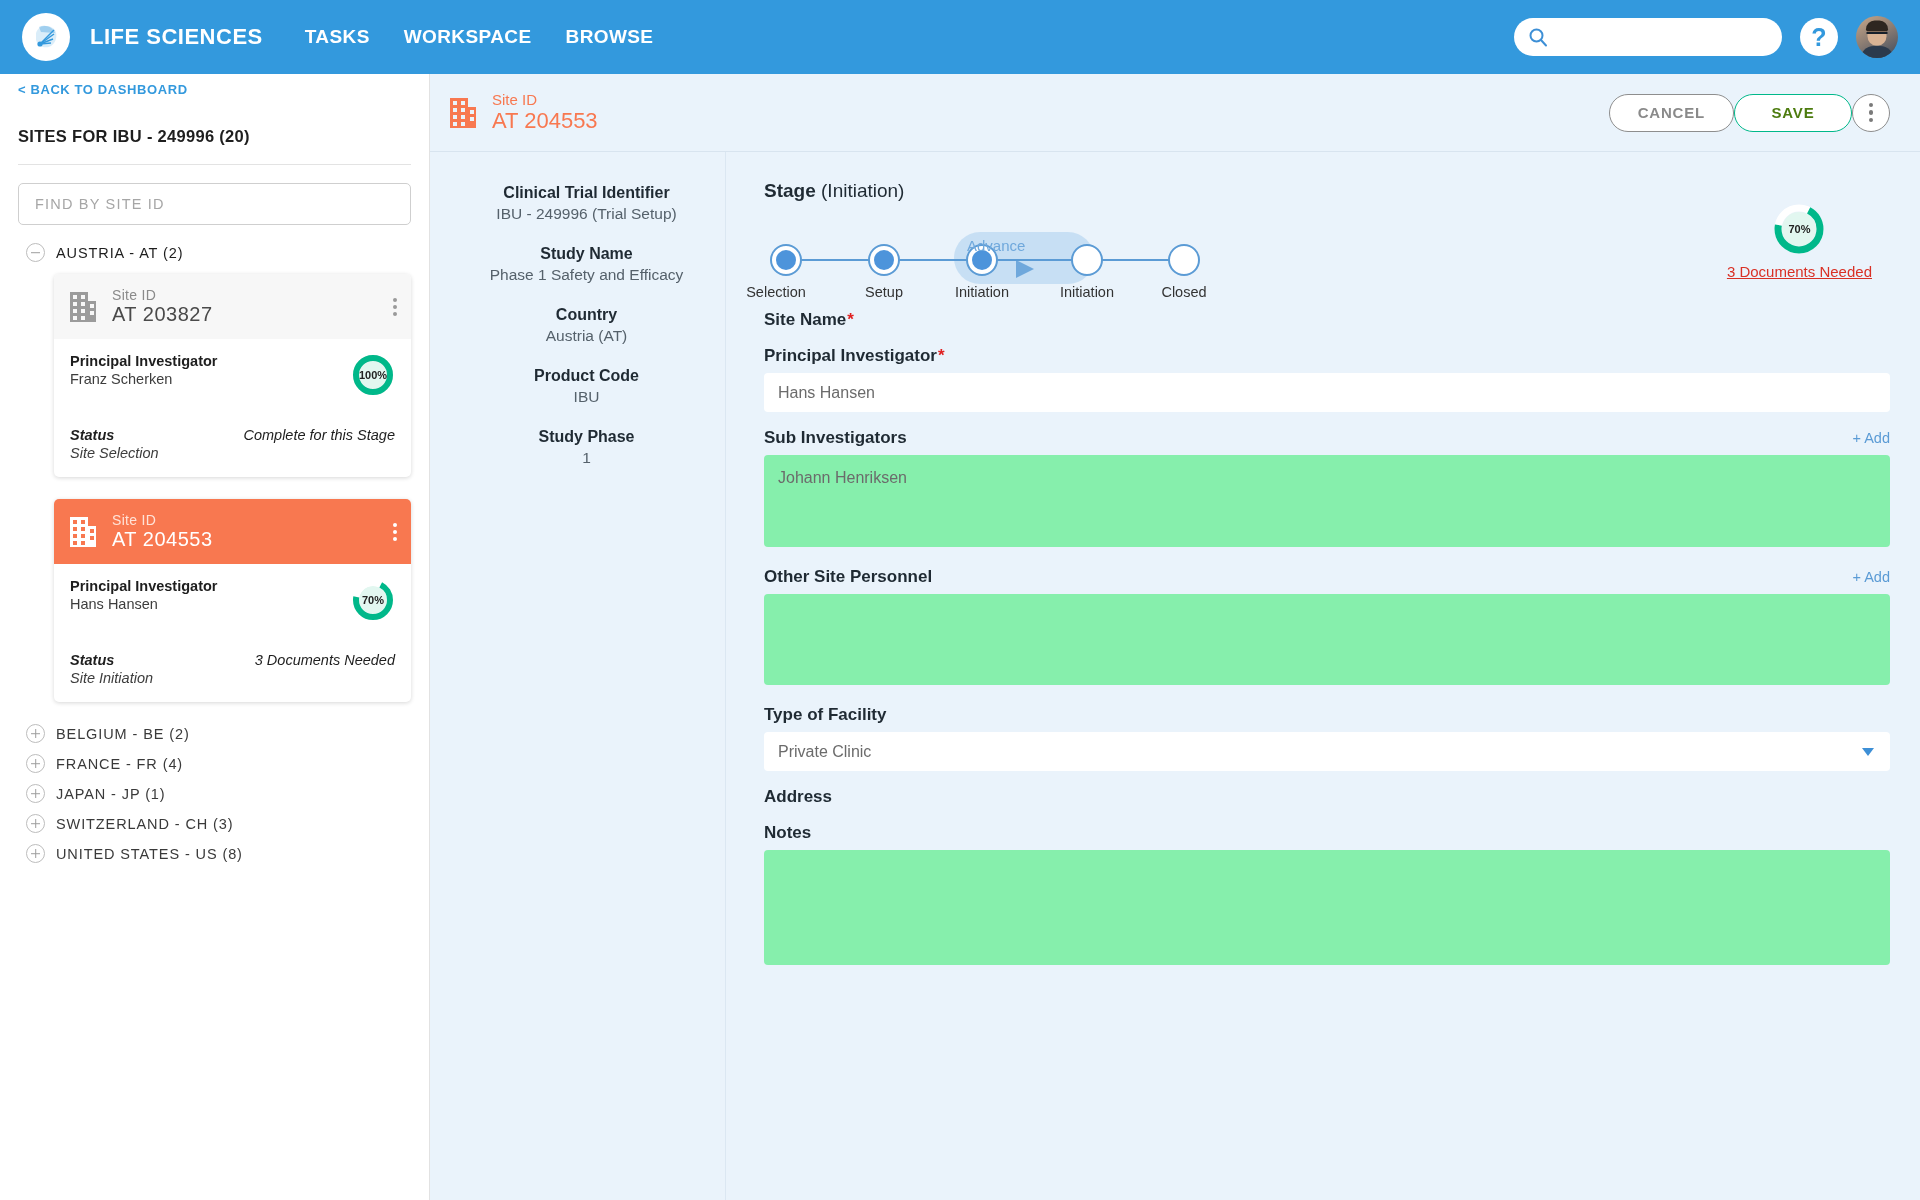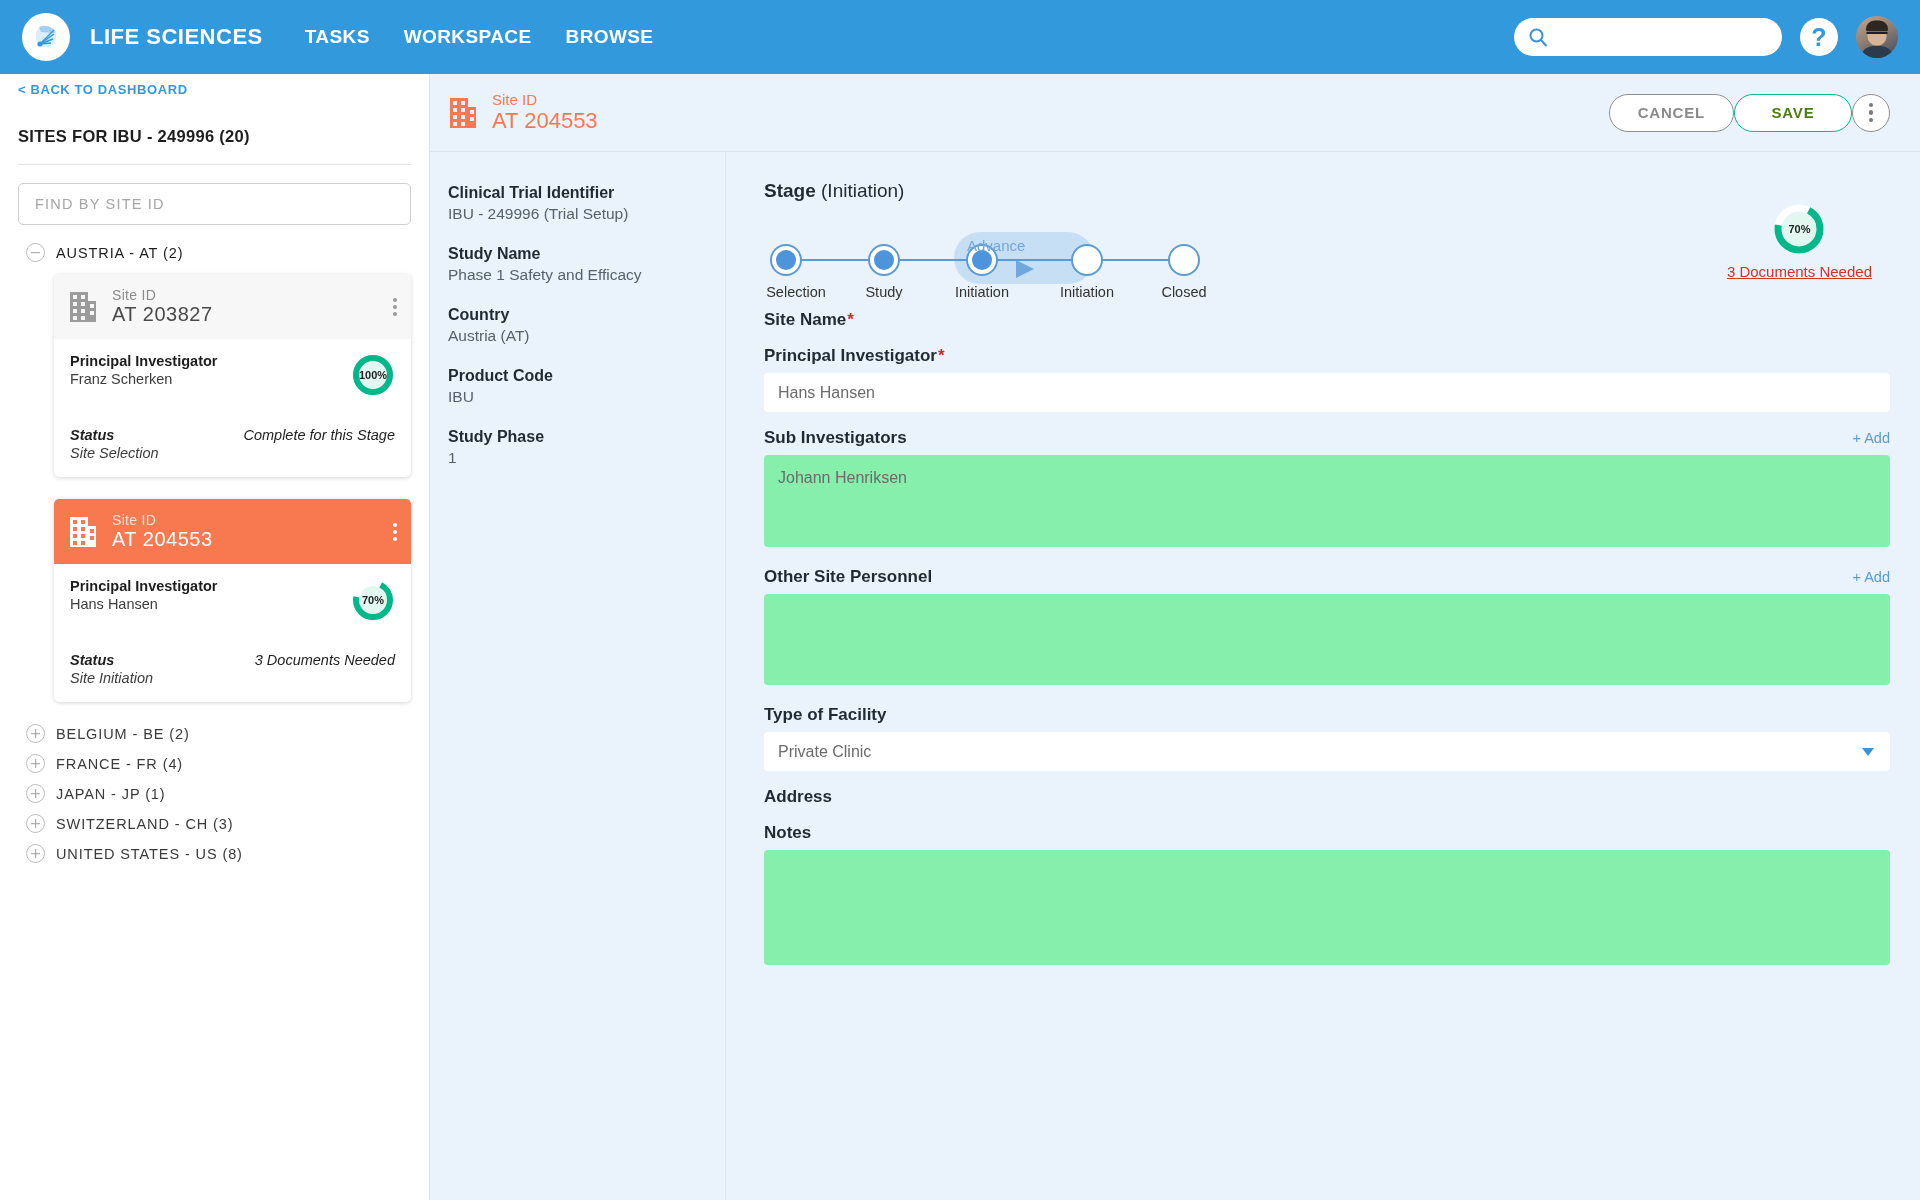--- a/index.html
+++ b/index.html
@@ -176,21 +176,21 @@
   }
   .more-btn i { width: 4.5px; height: 4.5px; border-radius: 50%; background: #7a7a7a; }
 
   .detail-body { flex: 1; display: flex; overflow: hidden; }
 
   
   .info-col {
     width: 296px; flex: none; padding: 32px 0 0 18px;
     border-right: 1px solid #dbe7f2;
   }
-  .info-block { margin-bottom: 22px; }
+  .info-block { margin-bottom: 22px; text-align: center; }
   .info-lbl { font-size: 16px; font-weight: bold; color: #1f2a33; margin-bottom: 3px; }
   .info-val { font-size: 15.5px; color: #55616b; }
 
   
   .form-col { flex: 1; padding: 28px 30px 0 38px; overflow: hidden; }
   .stage-wrap { display: flex; align-items: flex-start; }
   .stage-title { font-size: 19px; color: #1f2a33; margin-bottom: 0; }
   .stage-title b { font-weight: bold; }
   .stepper { position: relative; margin-top: 26px; width: 440px; height: 82px; }
   .prog-wrap {
@@ -492,22 +492,22 @@
                 <circle cx="22" cy="32" r="10" fill="#4D94DB"></circle>
                 <circle cx="120" cy="32" r="15" fill="#fff" stroke="#5B9BD5" stroke-width="2"></circle>
                 <circle cx="120" cy="32" r="10" fill="#4D94DB"></circle>
                 <circle cx="218" cy="32" r="15" fill="#fff" stroke="#5B9BD5" stroke-width="2"></circle>
                 <circle cx="218" cy="32" r="10" fill="#4D94DB"></circle>
                 <circle cx="323" cy="32" r="15" fill="#fff" stroke="#5B9BD5" stroke-width="2"></circle>
                 <circle cx="420" cy="32" r="15" fill="#fff" stroke="#5B9BD5" stroke-width="2"></circle>
               </svg>
               <div style="position:absolute;left:203px;top:9px;font-size:15px;color:#6FA8DC">Advance</div>
               <div style="position:absolute;left:0;top:56px;width:440px;font-size:14.5px;color:#333">
-                <span style="position:absolute;left:32px;transform:translateX(-50%)">Selection</span>
-                <span style="position:absolute;left:120px;transform:translateX(-50%)">Study</span>
+                <span style="position:absolute;left:12px;transform:translateX(-50%)">Selection</span>
+                <span style="position:absolute;left:120px;transform:translateX(-50%)">Setup</span>
                 <span style="position:absolute;left:218px;transform:translateX(-50%)">Initiation</span>
                 <span style="position:absolute;left:323px;transform:translateX(-50%)">Initiation</span>
                 <span style="position:absolute;left:420px;transform:translateX(-50%)">Closed</span>
               </div>
             </div>
           </div>
 
           <div class="prog-wrap">
             <div class="donut" style="width:54px;height:54px">
               <svg width="54" height="54" viewBox="0 0 54 54">

